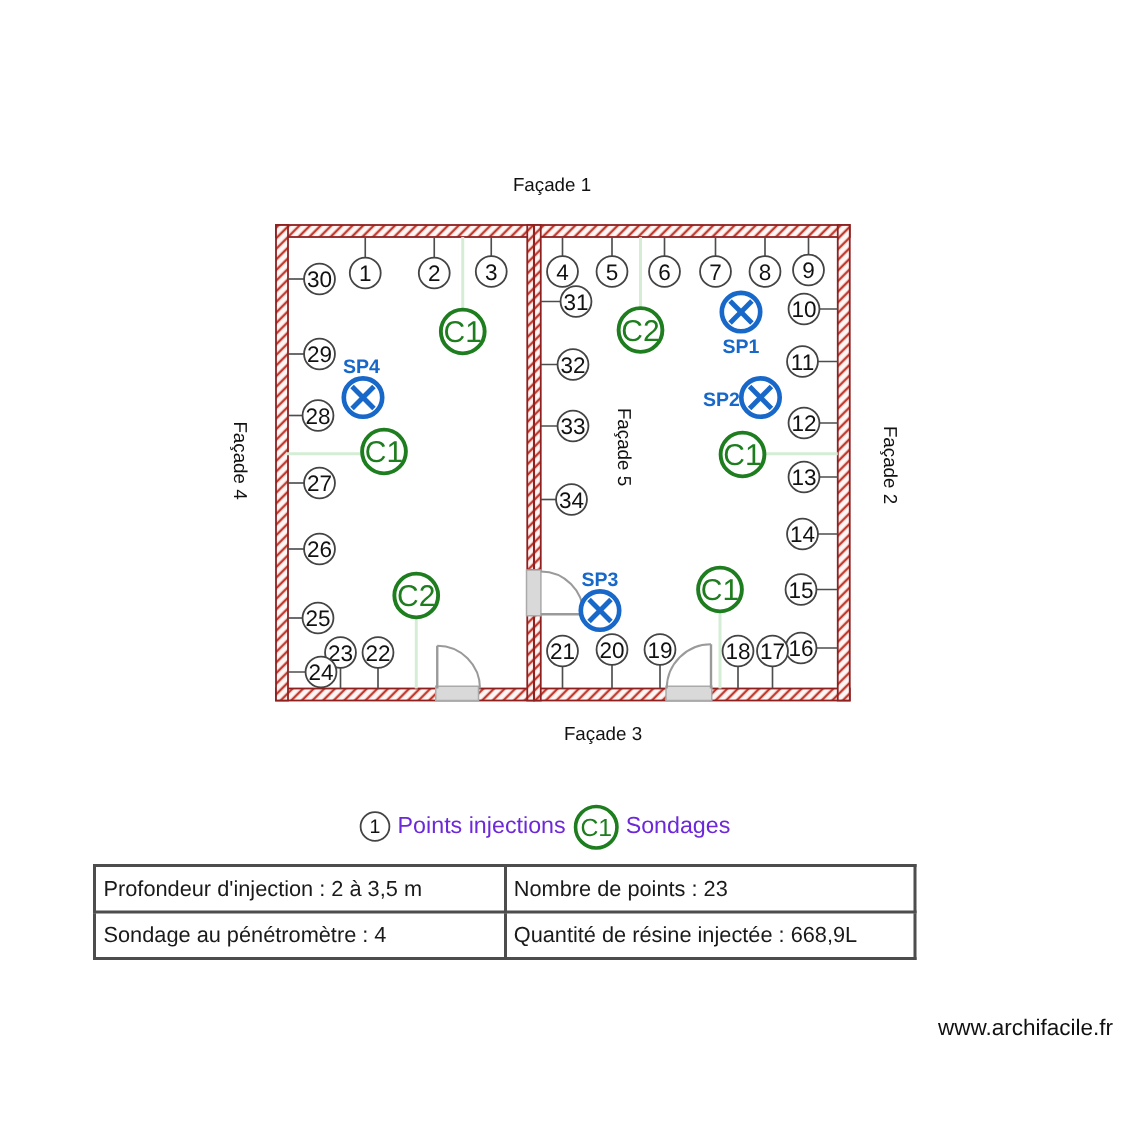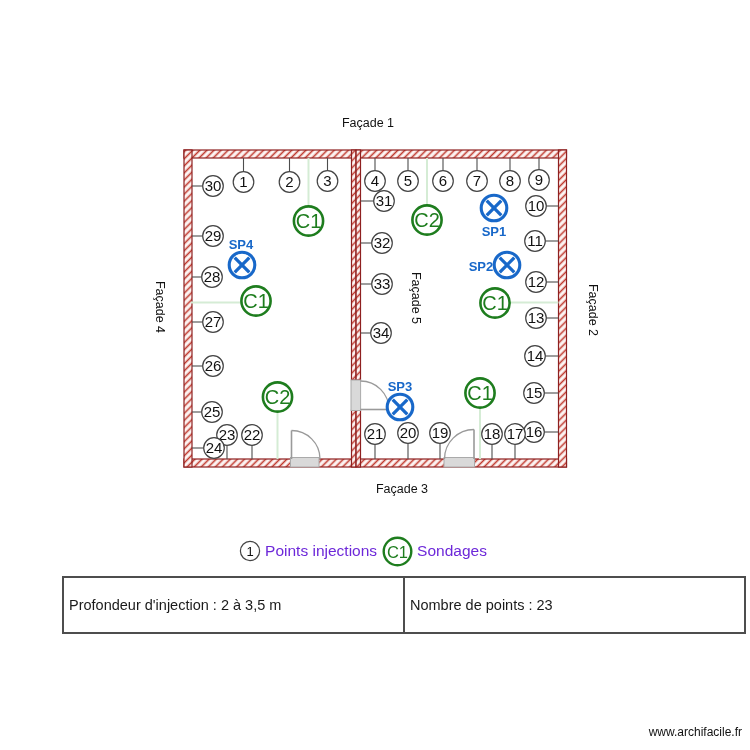--- a/index.html
+++ b/index.html
@@ -9,26 +9,26 @@
         font-family:"Liberation Sans",sans-serif;}
   .facade-label{position:absolute;font-size:12.5px;color:#111;white-space:nowrap;
                 transform:translate(-50%,-50%);}
   .facade-label.vert{transform:translate(-50%,-50%) rotate(90deg);}
   .legend-row{position:absolute;left:0;top:533px;width:750px;height:36px;
               display:flex;align-items:center;justify-content:center;
               padding-right:24px;box-sizing:border-box;}
   .legend-item{display:flex;align-items:center;gap:4px;margin-left:5px;}
   .legend-item:first-child{margin-left:0;}
   .legend-label{font-size:15.5px;color:#6d28d9;white-space:nowrap;}
-  .summary-table{position:absolute;left:62px;top:576px;width:684px;height:58px;
+  .summary-table{position:absolute;left:62px;top:576px;width:549px;height:58px;
                  border-collapse:collapse;table-layout:fixed;}
   .summary-table td{border:2px solid #4d4d4d;font-size:14.5px;color:#1a1a1a;
                     padding:0 4px 0 5px;height:29px;vertical-align:middle;
                     white-space:nowrap;overflow:hidden;}
-  .watermark{position:absolute;top:677px;right:8px;font-size:12px;color:#111;margin-top:48px;}
+  .watermark{position:absolute;top:677px;right:8px;font-size:15px;color:#111;}
 </style>
 </head>
 <body>
 
 <div class="canvas">
 
   <svg id="plan" viewBox="0 0 750 750" xmlns="http://www.w3.org/2000/svg">
     <defs>
       <pattern id="hatch" patternUnits="userSpaceOnUse" width="5" height="5" patternTransform="rotate(-45)">
         <rect width="5" height="5" fill="#fdf6f5"></rect>
@@ -226,17 +226,21 @@
       <span class="legend-label">Sondages</span>
     </div>
   </div>
 
   <table class="summary-table">
     <tbody>
       <tr>
         <td>Profondeur d'injection : 2 à 3,5 m</td>
         <td>Nombre de points : 23</td>
       </tr>
+      <tr>
+        <td>Sondage au pénétromètre : 4</td>
+        <td>Quantité de résine injectée : 668,9L</td>
+      </tr>
     </tbody>
   </table>
 
   <div class="watermark">www.archifacile.fr</div>
 </div>
 
 </body></html>

